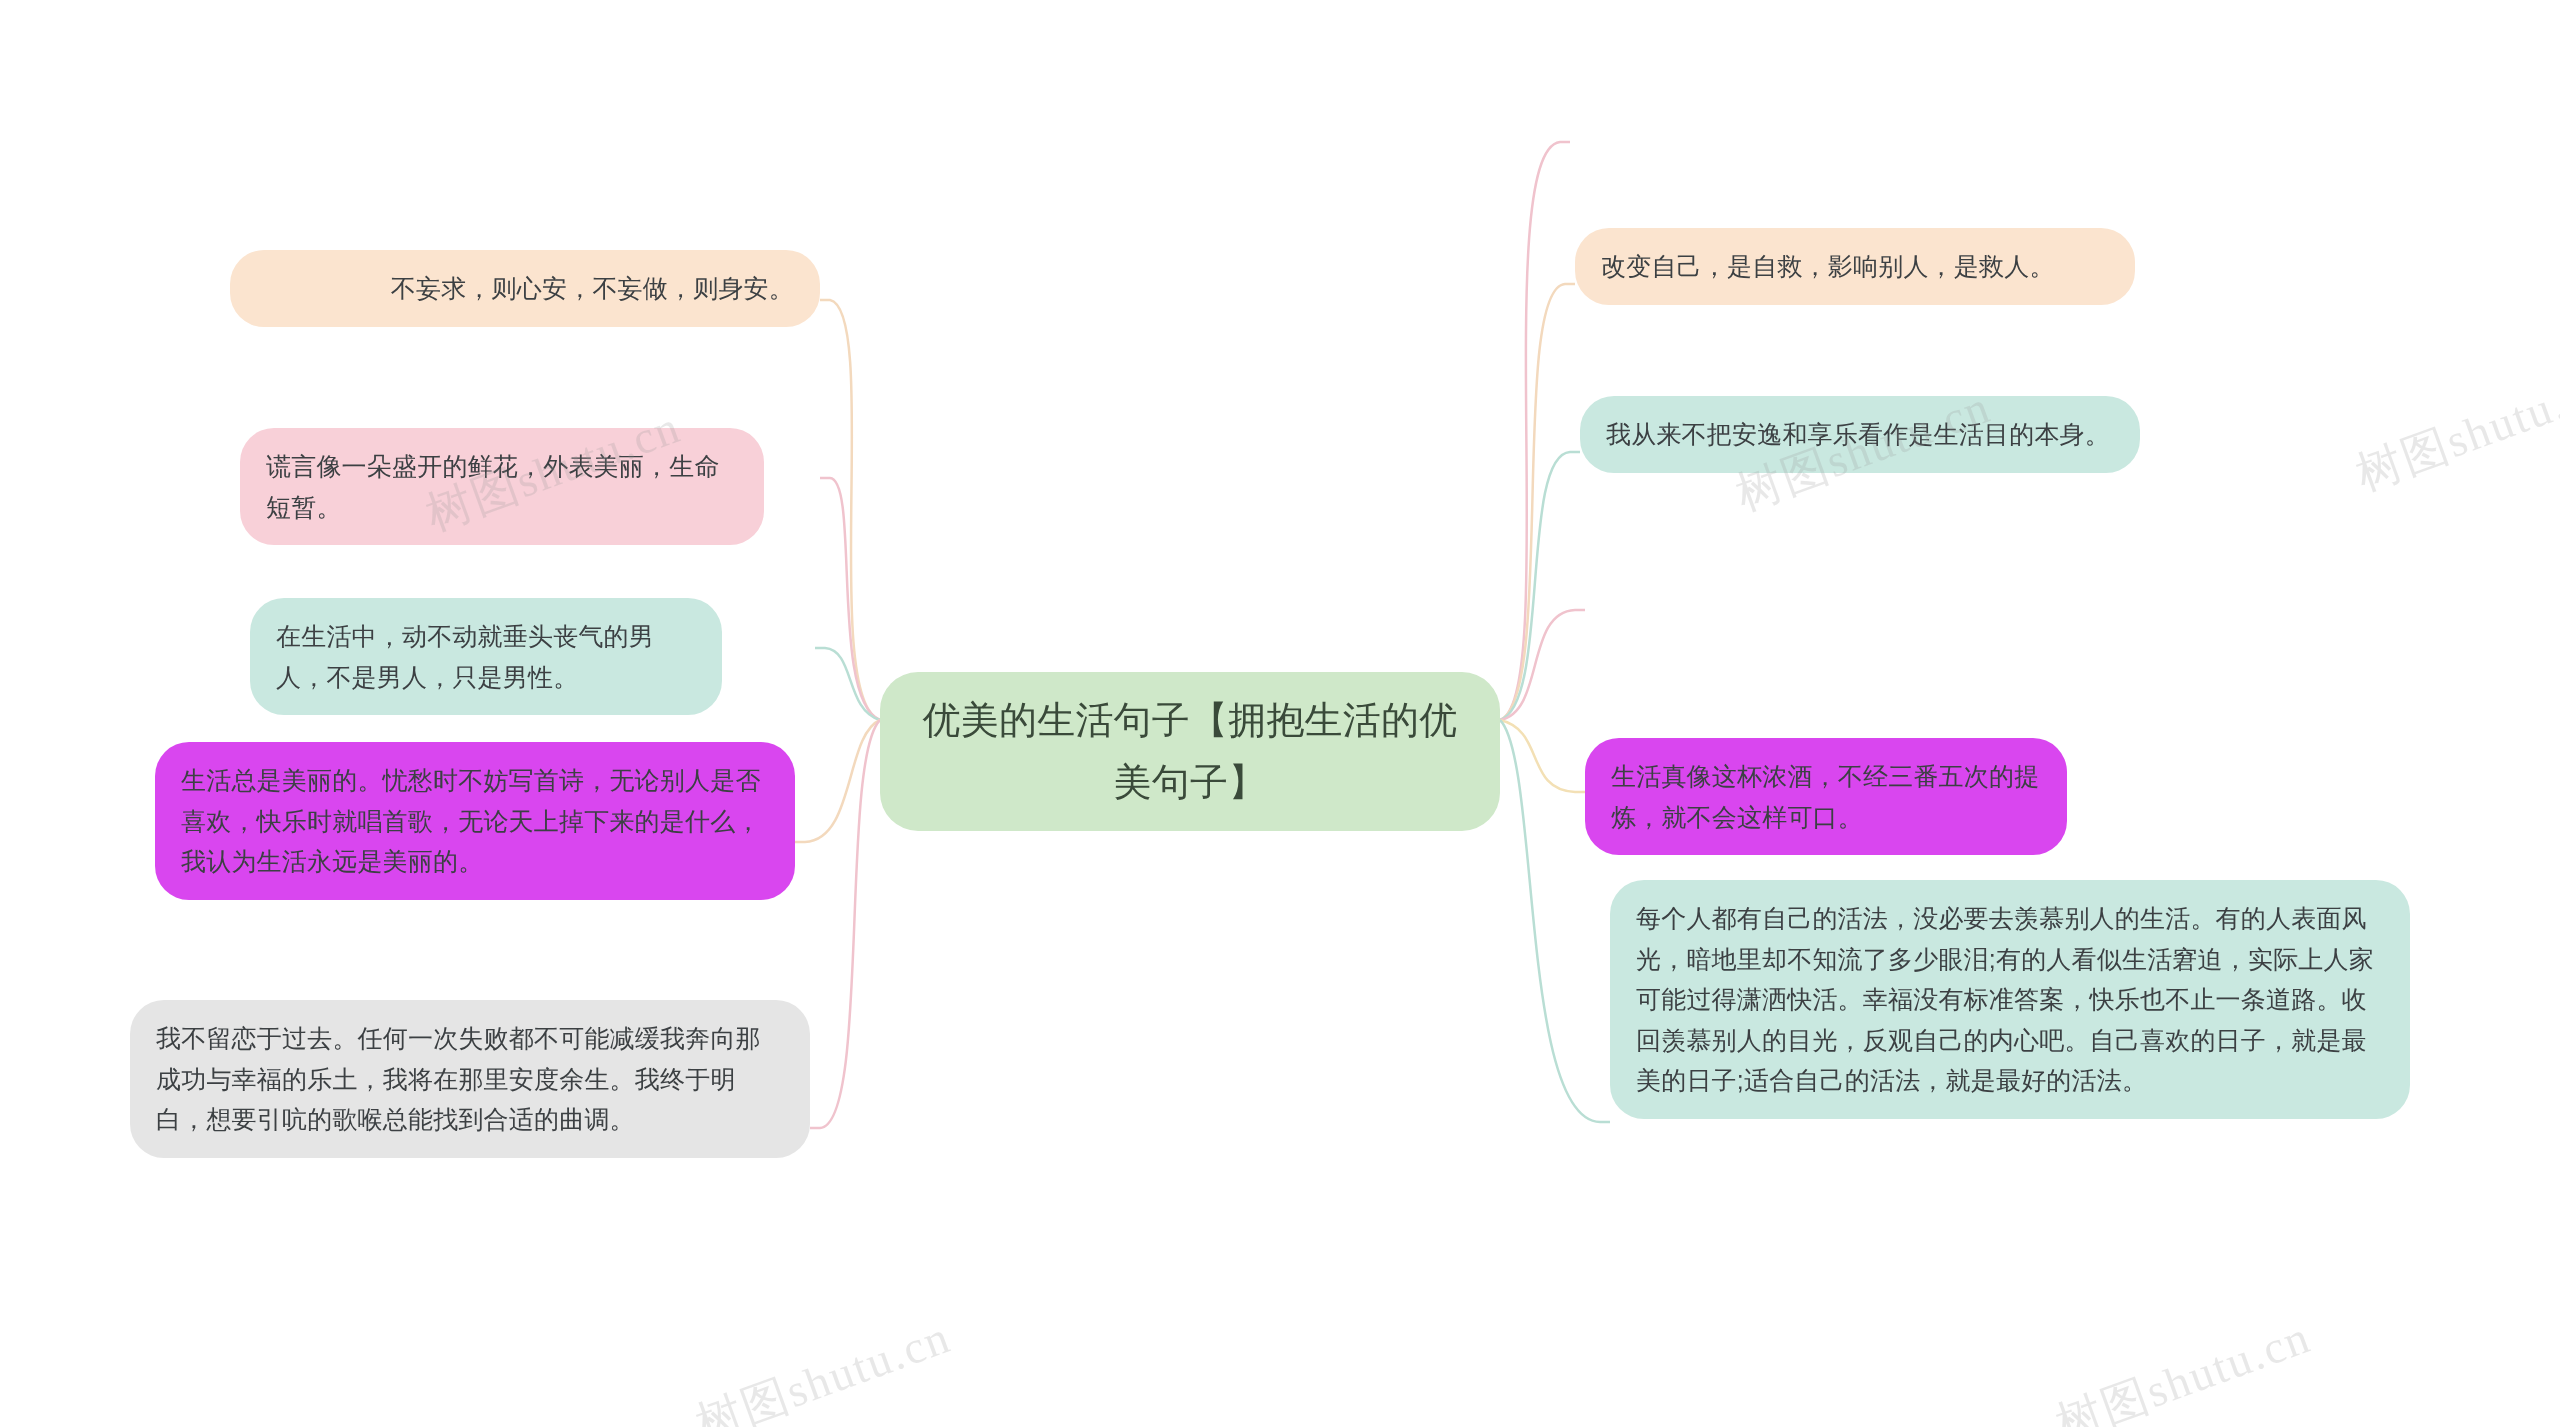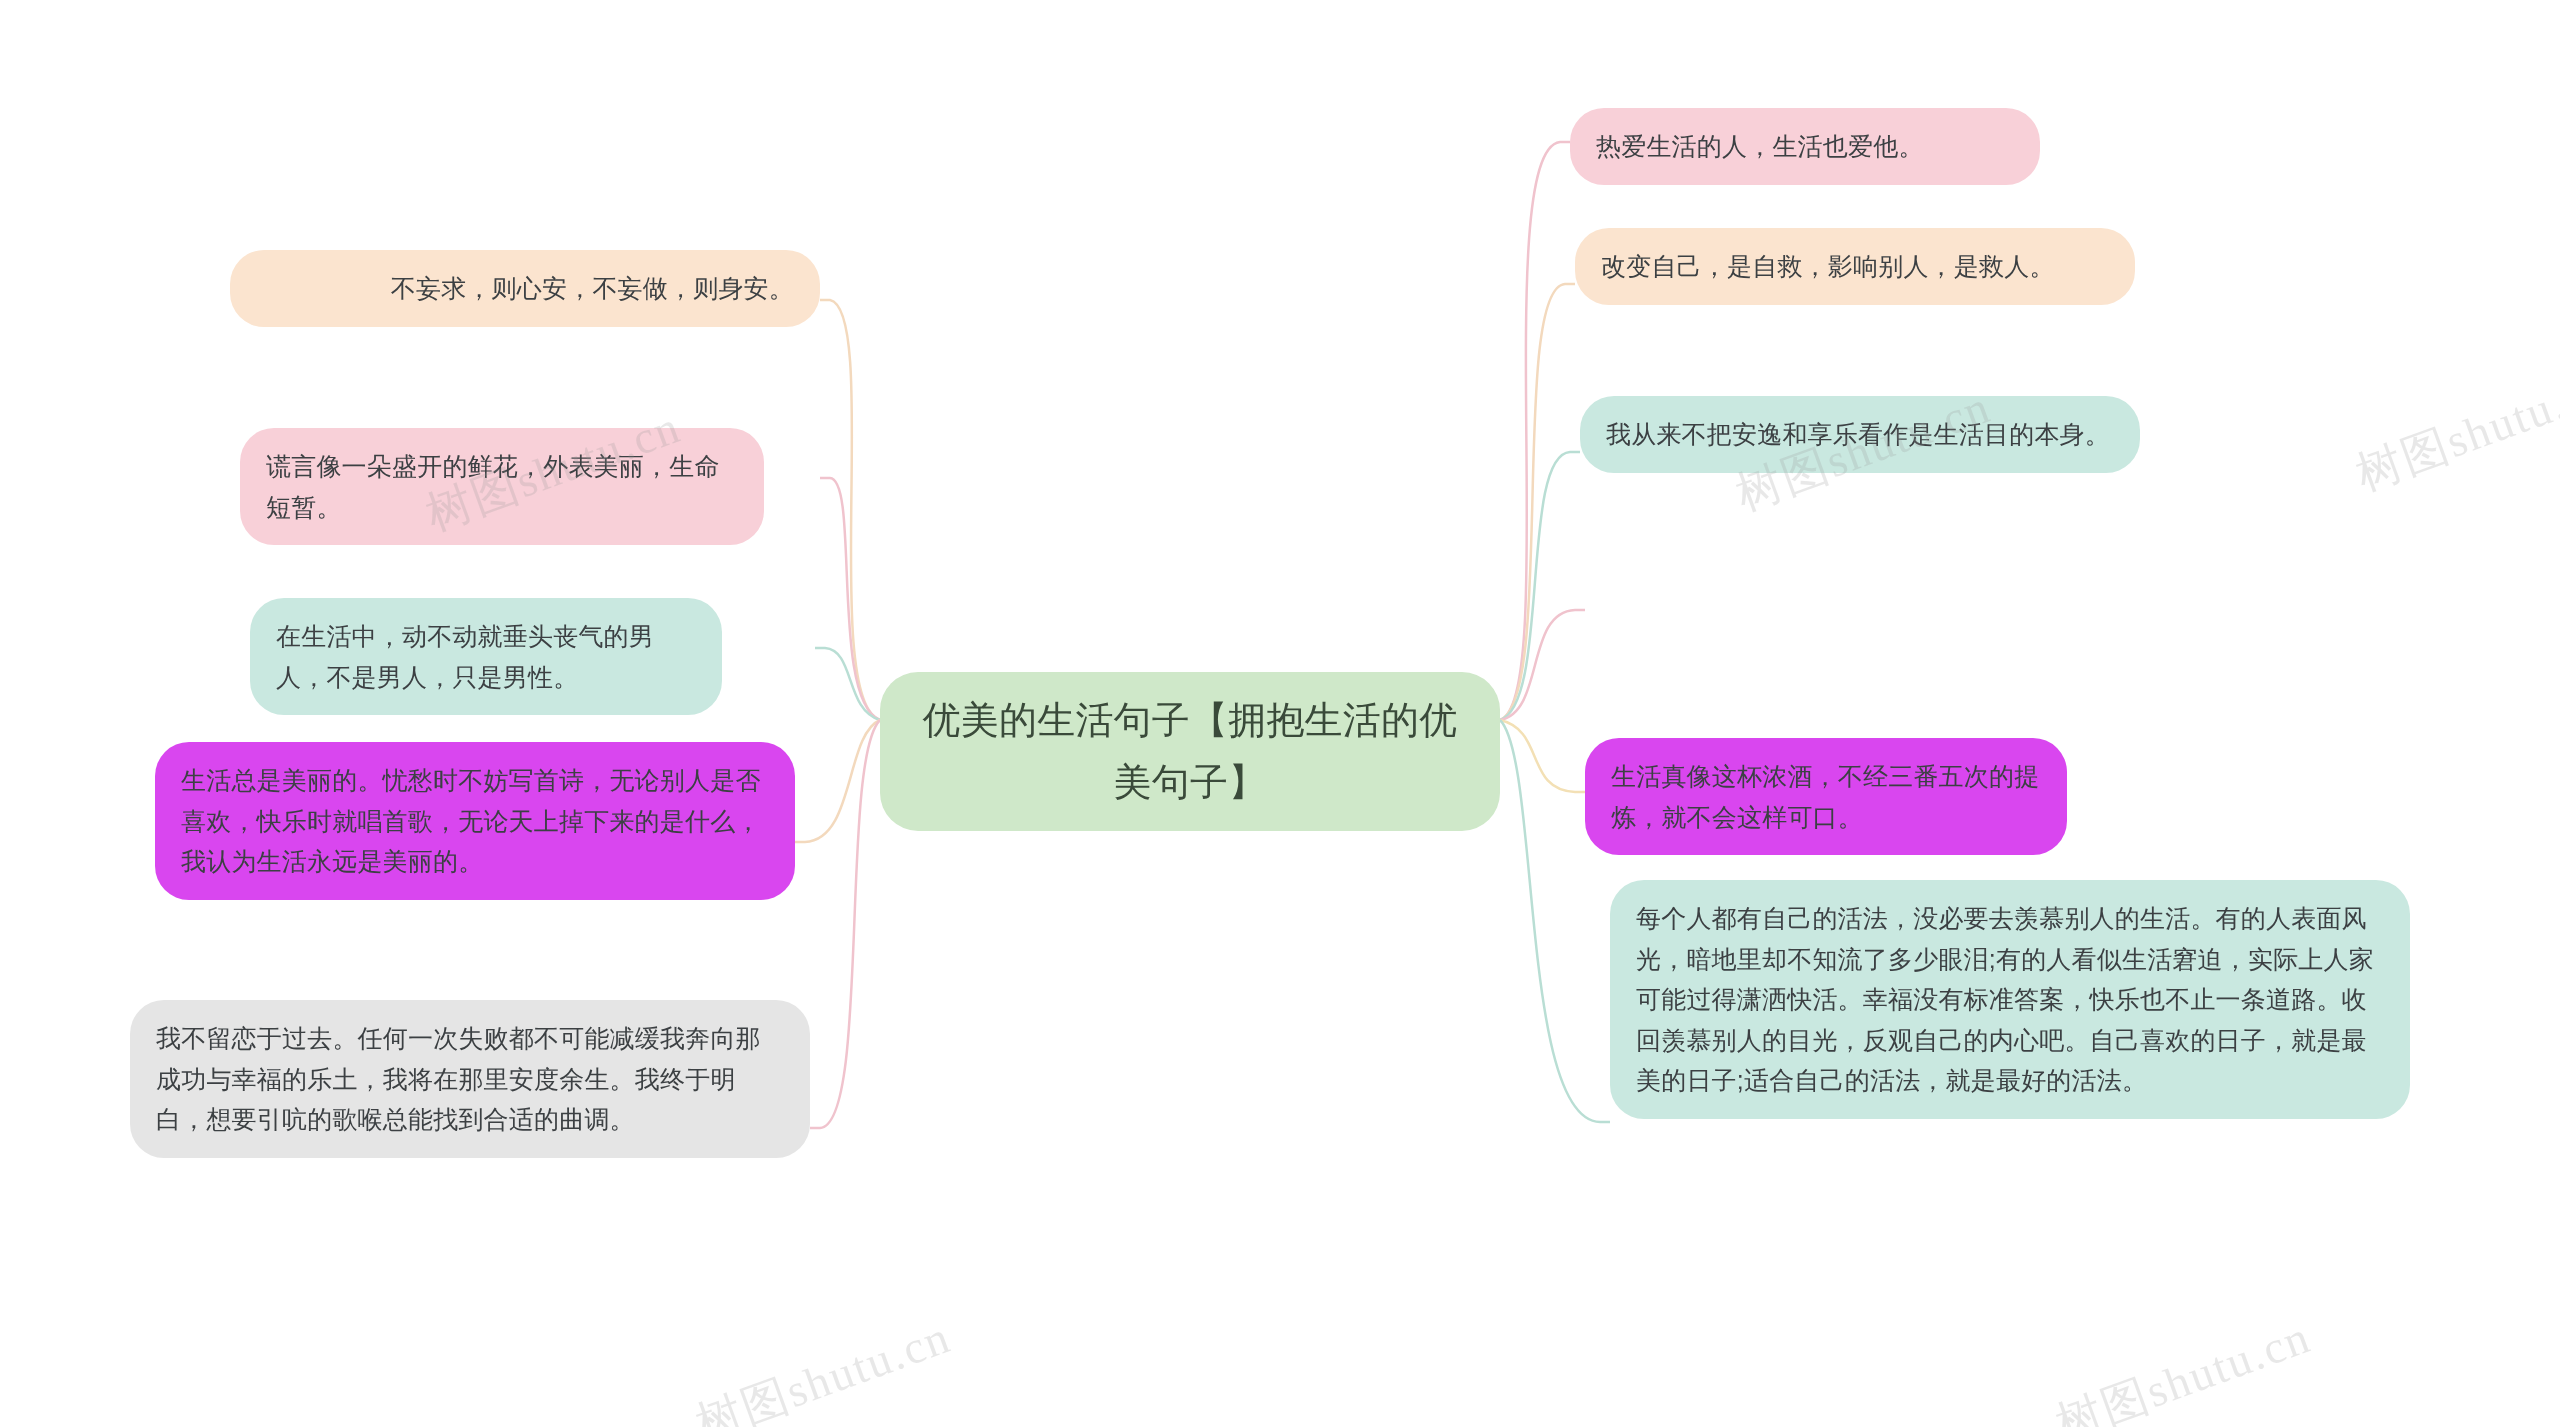--- a/index.html
+++ b/index.html
@@ -105,23 +105,20 @@
   </div>
 
   <div class="node cream" style="left:155px; top:742px; width:640px;">
     <span>生活总是美丽的。忧愁时不妨写首诗，无论别人是否喜欢，快乐时就唱首歌，无论天上掉下来的是什么，我认为生活永远是美丽的。</span>
   </div>
 
   <div class="node rose" style="left:130px; top:1000px; width:680px;">
     <span>我不留恋于过去。任何一次失败都不可能减缓我奔向那成功与幸福的乐土，我将在那里安度余生。我终于明白，想要引吭的歌喉总能找到合适的曲调。</span>
   </div>
 
-  <div class="node pink" style="left:1570px; top:108px; width:470px;">
-    <span>热爱生活的人，生活也爱他。</span>
-  </div>
 
   <div class="node peach" style="left:1575px; top:228px; width:560px;">
     <span>改变自己，是自救，影响别人，是救人。</span>
   </div>
 
   <div class="node mint" style="left:1580px; top:396px; width:560px;">
     <span>我从来不把安逸和享乐看作是生活目的本身。</span>
   </div>
 
 

